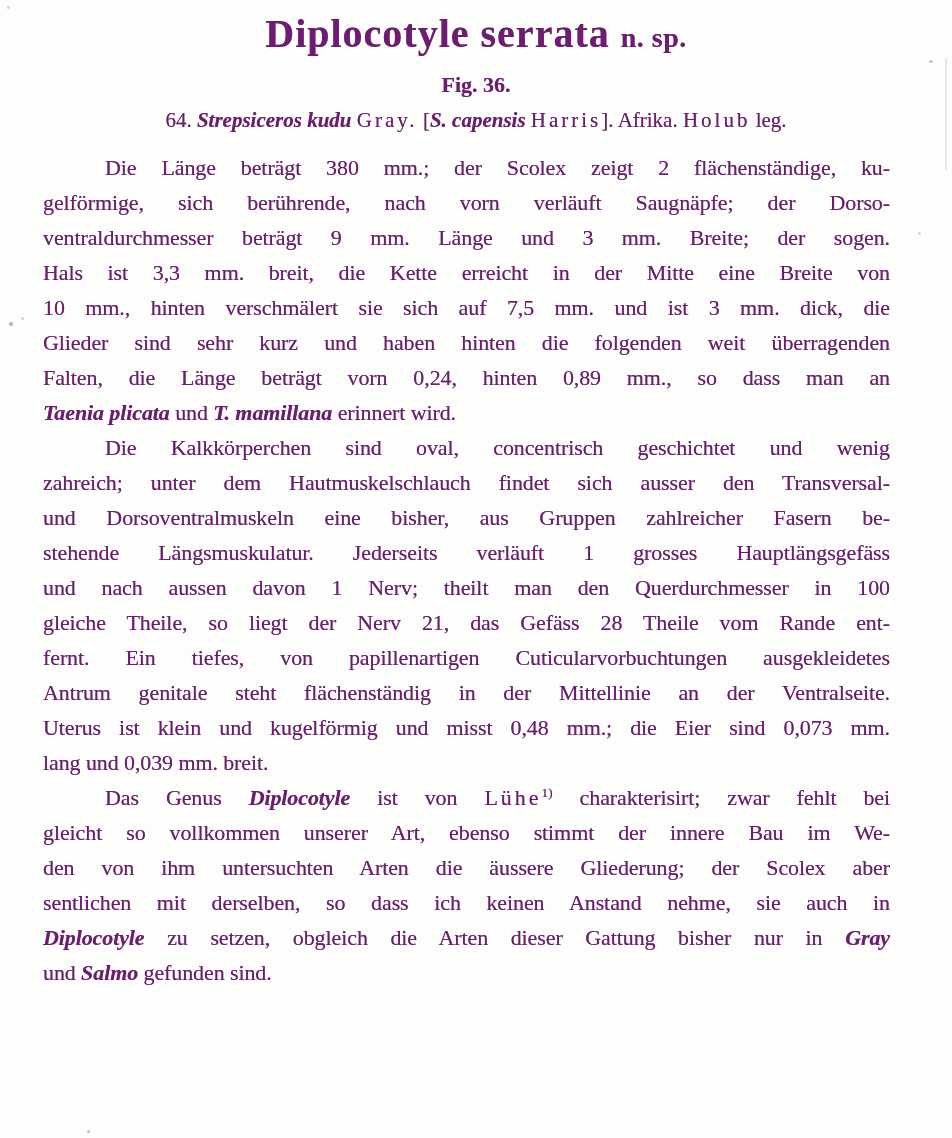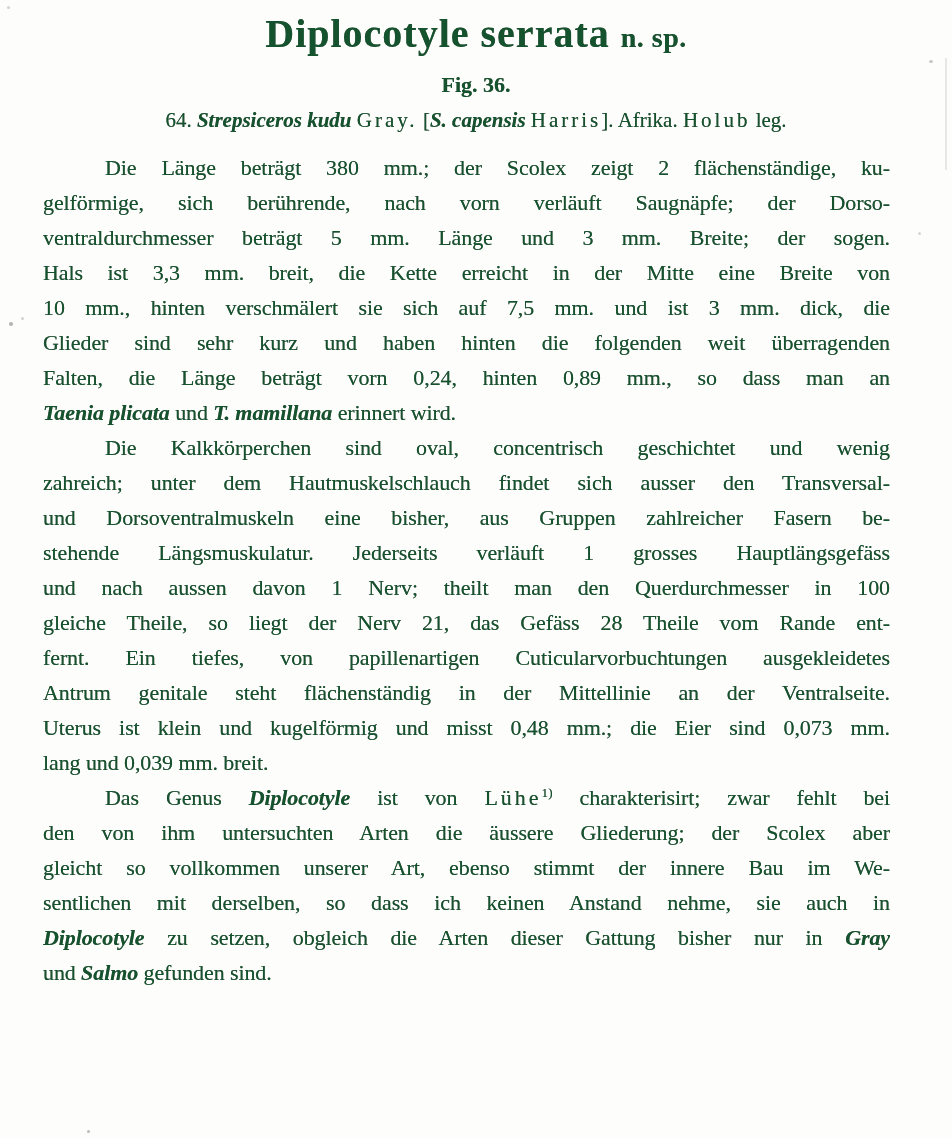--- a/index.html
+++ b/index.html
@@ -1,21 +1,21 @@
 <!DOCTYPE html>
 <html><head>
 <meta charset="utf-8">
 <style>
   html,body{margin:0;padding:0;background:#ffffff;}
   .page{
     position:relative;
     width:952px;height:1138px;
     background:#fdfdfb;
     font-family:"Liberation Serif","DejaVu Serif",serif;
-    color:#14532d;
+    color:#701a75;
     overflow:hidden;
     text-shadow:0 0 0.4px rgba(0,0,0,0.55);
     box-sizing:border-box;
     padding-top:12px;
   }
   .title{
     margin:0;
     text-align:center;
     font-size:40px;
     font-weight:bold;
@@ -78,43 +78,43 @@
   <h1 class="title">
     <span class="title-main">Diplocotyle serrata</span>
     <span class="title-suffix">n. sp.</span>
   </h1>
   <div class="fig">Fig. 36.</div>
   <div class="specimen"><span class="seg n">64. </span><span class="seg i">Strepsiceros kudu</span><span class="seg n"> </span><span class="seg sp">Gray.</span><span class="seg n"> [</span><span class="seg i">S. capensis</span><span class="seg n"> </span><span class="seg sp">Harris</span><span class="seg n">]. Afrika. </span><span class="seg sp">Holub</span><span class="seg n"> leg.</span></div>
   <div class="body">
       <div class="paragraph">
         <div class="line first"><span class="seg n">Die Länge beträgt 380 mm.; der Scolex zeigt 2 flächenständige, ku-</span></div>
         <div class="line"><span class="seg n">gelförmige, sich berührende, nach vorn verläuft Saugnäpfe; der Dorso-</span></div>
-        <div class="line"><span class="seg n">ventraldurchmesser beträgt 5 mm. Länge und 3 mm. Breite; der sogen.</span></div>
+        <div class="line"><span class="seg n">ventraldurchmesser beträgt 9 mm. Länge und 3 mm. Breite; der sogen.</span></div>
         <div class="line"><span class="seg n">Hals ist 3,3 mm. breit, die Kette erreicht in der Mitte eine Breite von</span></div>
         <div class="line"><span class="seg n">10 mm., hinten verschmälert sie sich auf 7,5 mm. und ist 3 mm. dick, die</span></div>
         <div class="line"><span class="seg n">Glieder sind sehr kurz und haben hinten die folgenden weit überragenden</span></div>
         <div class="line"><span class="seg n">Falten, die Länge beträgt vorn 0,24, hinten 0,89 mm., so dass man an</span></div>
         <div class="line last"><span class="seg i">Taenia plicata</span><span class="seg n"> und </span><span class="seg i">T. mamillana</span><span class="seg n"> erinnert wird.</span></div>
       </div>
       <div class="paragraph">
         <div class="line first"><span class="seg n">Die Kalkkörperchen sind oval, concentrisch geschichtet und wenig</span></div>
         <div class="line"><span class="seg n">zahreich; unter dem Hautmuskelschlauch findet sich ausser den Transversal-</span></div>
         <div class="line"><span class="seg n">und Dorsoventralmuskeln eine bisher, aus Gruppen zahlreicher Fasern be-</span></div>
         <div class="line"><span class="seg n">stehende Längsmuskulatur. Jederseits verläuft 1 grosses Hauptlängsgefäss</span></div>
         <div class="line"><span class="seg n">und nach aussen davon 1 Nerv; theilt man den Querdurchmesser in 100</span></div>
         <div class="line"><span class="seg n">gleiche Theile, so liegt der Nerv 21, das Gefäss 28 Theile vom Rande ent-</span></div>
         <div class="line"><span class="seg n">fernt. Ein tiefes, von papillenartigen Cuticularvorbuchtungen ausgekleidetes</span></div>
         <div class="line"><span class="seg n">Antrum genitale steht flächenständig in der Mittellinie an der Ventralseite.</span></div>
         <div class="line"><span class="seg n">Uterus ist klein und kugelförmig und misst 0,48 mm.; die Eier sind 0,073 mm.</span></div>
         <div class="line last"><span class="seg n">lang und 0,039 mm. breit.</span></div>
       </div>
       <div class="paragraph">
         <div class="line first"><span class="seg n">Das Genus </span><span class="seg i">Diplocotyle</span><span class="seg n"> ist von </span><span class="seg sp">Lühe</span><span class="seg sup">1)</span><span class="seg n"> charakterisirt; zwar fehlt bei</span></div>
+        <div class="line"><span class="seg n">gleicht so vollkommen unserer Art, ebenso stimmt der innere Bau im We-</span></div>
         <div class="line"><span class="seg n">den von ihm untersuchten Arten die äussere Gliederung; der Scolex aber</span></div>
-        <div class="line"><span class="seg n">gleicht so vollkommen unserer Art, ebenso stimmt der innere Bau im We-</span></div>
         <div class="line"><span class="seg n">sentlichen mit derselben, so dass ich keinen Anstand nehme, sie auch in</span></div>
         <div class="line"><span class="seg i">Diplocotyle</span><span class="seg n"> zu setzen, obgleich die Arten dieser Gattung bisher nur in </span><span class="seg i">Gray</span></div>
         <div class="line last"><span class="seg n">und </span><span class="seg i">Salmo</span><span class="seg n"> gefunden sind.</span></div>
       </div>
     </div>
 
   <div class="speck s1"></div>
   <div class="speck s2"></div>
   <div class="speck s3"></div>
   <div class="speck s4"></div>

